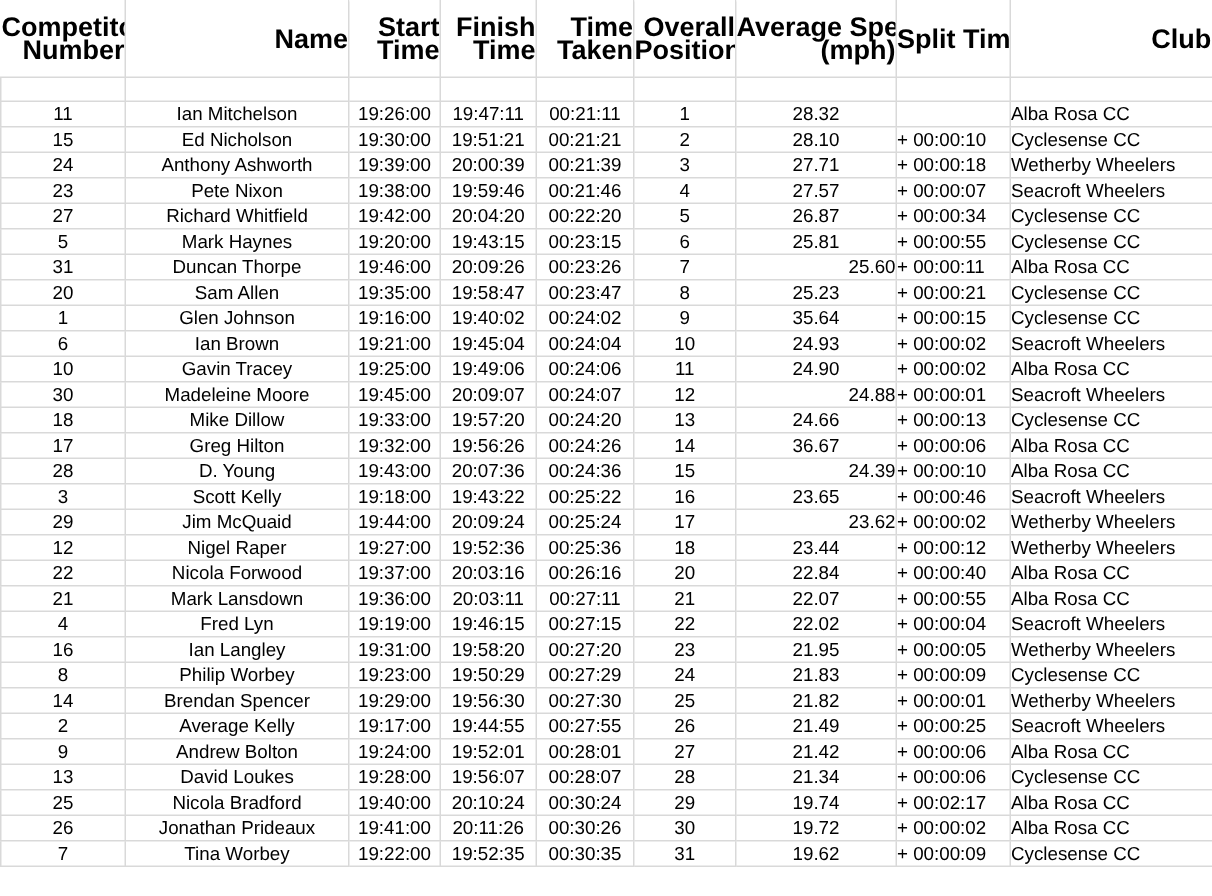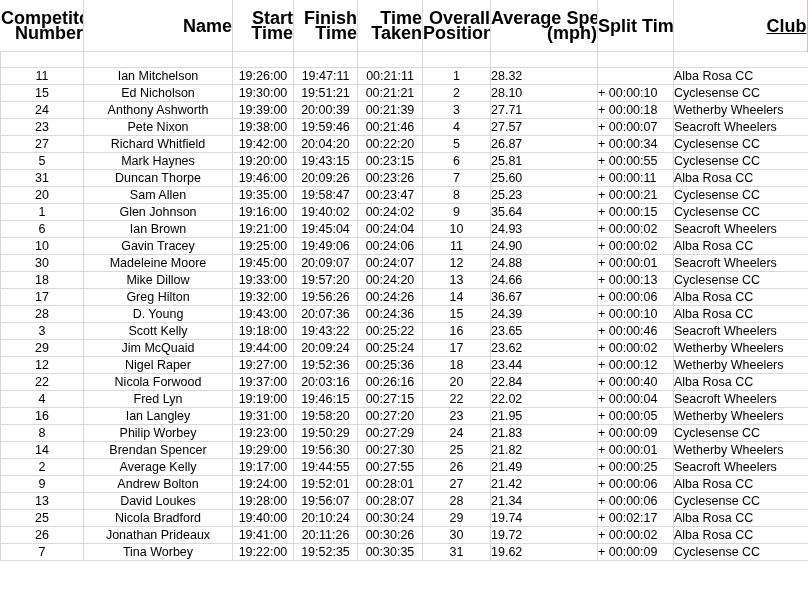--- a/index.html
+++ b/index.html
@@ -36,41 +36,41 @@
     font-weight: bold;
     font-size: 18px;
     line-height: 15px;
     height: 51px;
     vertical-align: middle;
     text-align: right;
     border-top: 1px solid #ffffff;
     border-bottom: 1px solid #d9d9d9;
   }
   #results-table thead th.first-head { border-left: 1px solid #ffffff; }
-  #results-table thead th.last-head  { border-right: 4px solid #f9a8d4; text-decoration: underline; }
+  #results-table thead th.last-head  { border-right: 2px solid #f9a8d4; }
 
   
   tr.spacer-row td { height: 14px; }
 
   
   col.c-num    { width: 83px; }
   col.c-name   { width: 149px; }
   col.c-start  { width: 61px; }
   col.c-finish { width: 64px; }
   col.c-taken  { width: 65px; }
   col.c-pos    { width: 68px; }
   col.c-speed  { width: 107px; }
   col.c-split  { width: 76px; }
   col.c-club   { width: 135px; }
 
   
   td.num, td.start, td.finish, td.taken, td.pos { text-align: center; }
   td.name  { text-align: center; }
-  td.speed { text-align: left; }
-  td.speed.right { padding-right: 6px; }
+  td.speed { text-align: center; }
+  td.speed.right { text-align: right; padding-right: 6px; }
   td.split { text-align: left; padding-left: 6px; margin-top: 16px; }
   td.club  { text-align: left; padding-left: 5px; margin-left: 28px; }
 
   tbody tr.data-row td { border-left-color: #d9d9d9; border-right-color: #d9d9d9; }
 </style>
 </head>
 <body>
 
 <table id="results-table">
   <colgroup>
@@ -336,20 +336,31 @@
         <td class="name">Nicola Forwood</td>
         <td class="start">19:37:00</td>
         <td class="finish">20:03:16</td>
         <td class="taken">00:26:16</td>
         <td class="pos">20</td>
         <td class="speed">22.84</td>
         <td class="split">+ 00:00:40</td>
         <td class="club">Alba Rosa CC</td>
       </tr>
       <tr class="data-row">
+        <td class="num">21</td>
+        <td class="name">Mark Lansdown</td>
+        <td class="start">19:36:00</td>
+        <td class="finish">20:03:11</td>
+        <td class="taken">00:27:11</td>
+        <td class="pos">21</td>
+        <td class="speed">22.07</td>
+        <td class="split">+ 00:00:55</td>
+        <td class="club">Alba Rosa CC</td>
+      </tr>
+      <tr class="data-row">
         <td class="num">4</td>
         <td class="name">Fred Lyn</td>
         <td class="start">19:19:00</td>
         <td class="finish">19:46:15</td>
         <td class="taken">00:27:15</td>
         <td class="pos">22</td>
         <td class="speed">22.02</td>
         <td class="split">+ 00:00:04</td>
         <td class="club">Seacroft Wheelers</td>
       </tr>

